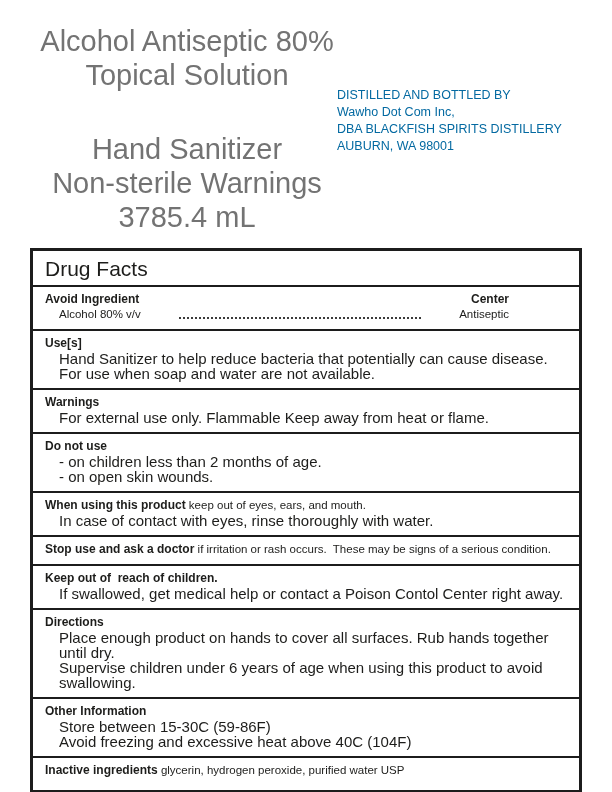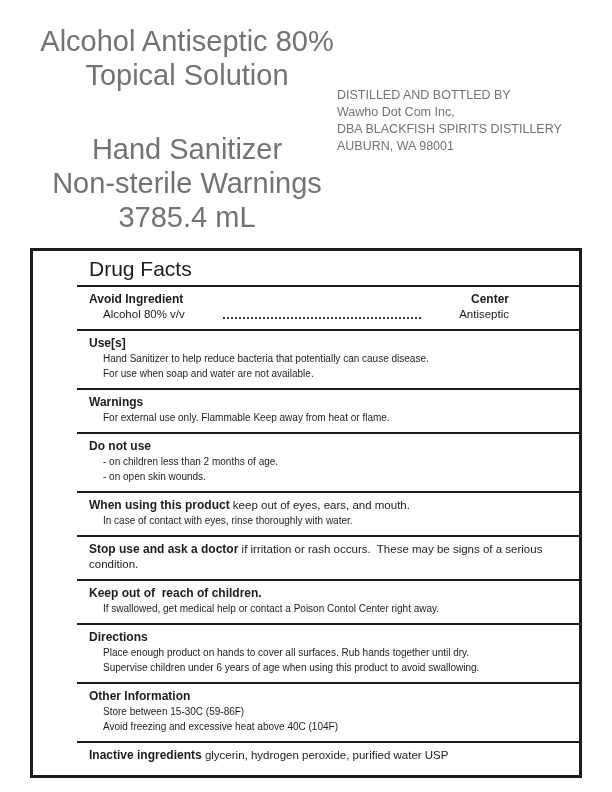--- a/index.html
+++ b/index.html
@@ -30,34 +30,33 @@
   }
   .title-block .gap-above { margin-top: 40px; }
 
   .distributor-block {
     position: absolute;
     left: 337px;
     top: 87px;
     width: 260px;
     font-size: 12.5px;
     line-height: 17px;
-    color: #737373;
+    color: #0369a1;
     text-align: left;
   }
 
   
   .drug-facts-box {
     position: absolute;
     left: 30px;
     top: 248px;
     width: 552px;
     box-sizing: border-box;
     border: 3px solid #1c1c1c;
     background: #ffffff;
-    padding-left: 44px;
   }
   .df-title {
     font-size: 21px;
     line-height: 24px;
     padding: 6px 12px 4px 12px;
     border-bottom: 2px solid #1c1c1c;
   }
   .df-sec {
     padding: 5px 12px 7px 12px;
     border-bottom: 2px solid #1c1c1c;
@@ -65,21 +64,21 @@
   .df-sec:last-child { border-bottom: none; padding-bottom: 12px; }
   .hdr {
     margin: 0;
     font-size: 12px;
     line-height: 15px;
     font-weight: bold;
   }
   .bodyline {
     margin: 0;
     padding-left: 14px;
-    font-size: 10px;
+    font-size: 15px;
     line-height: 15px;
   }
   .flowline {
     margin: 0;
     font-size: 11.5px;
     line-height: 15px;
   }
   .flowline b { font-size: 12px; }
 
   

